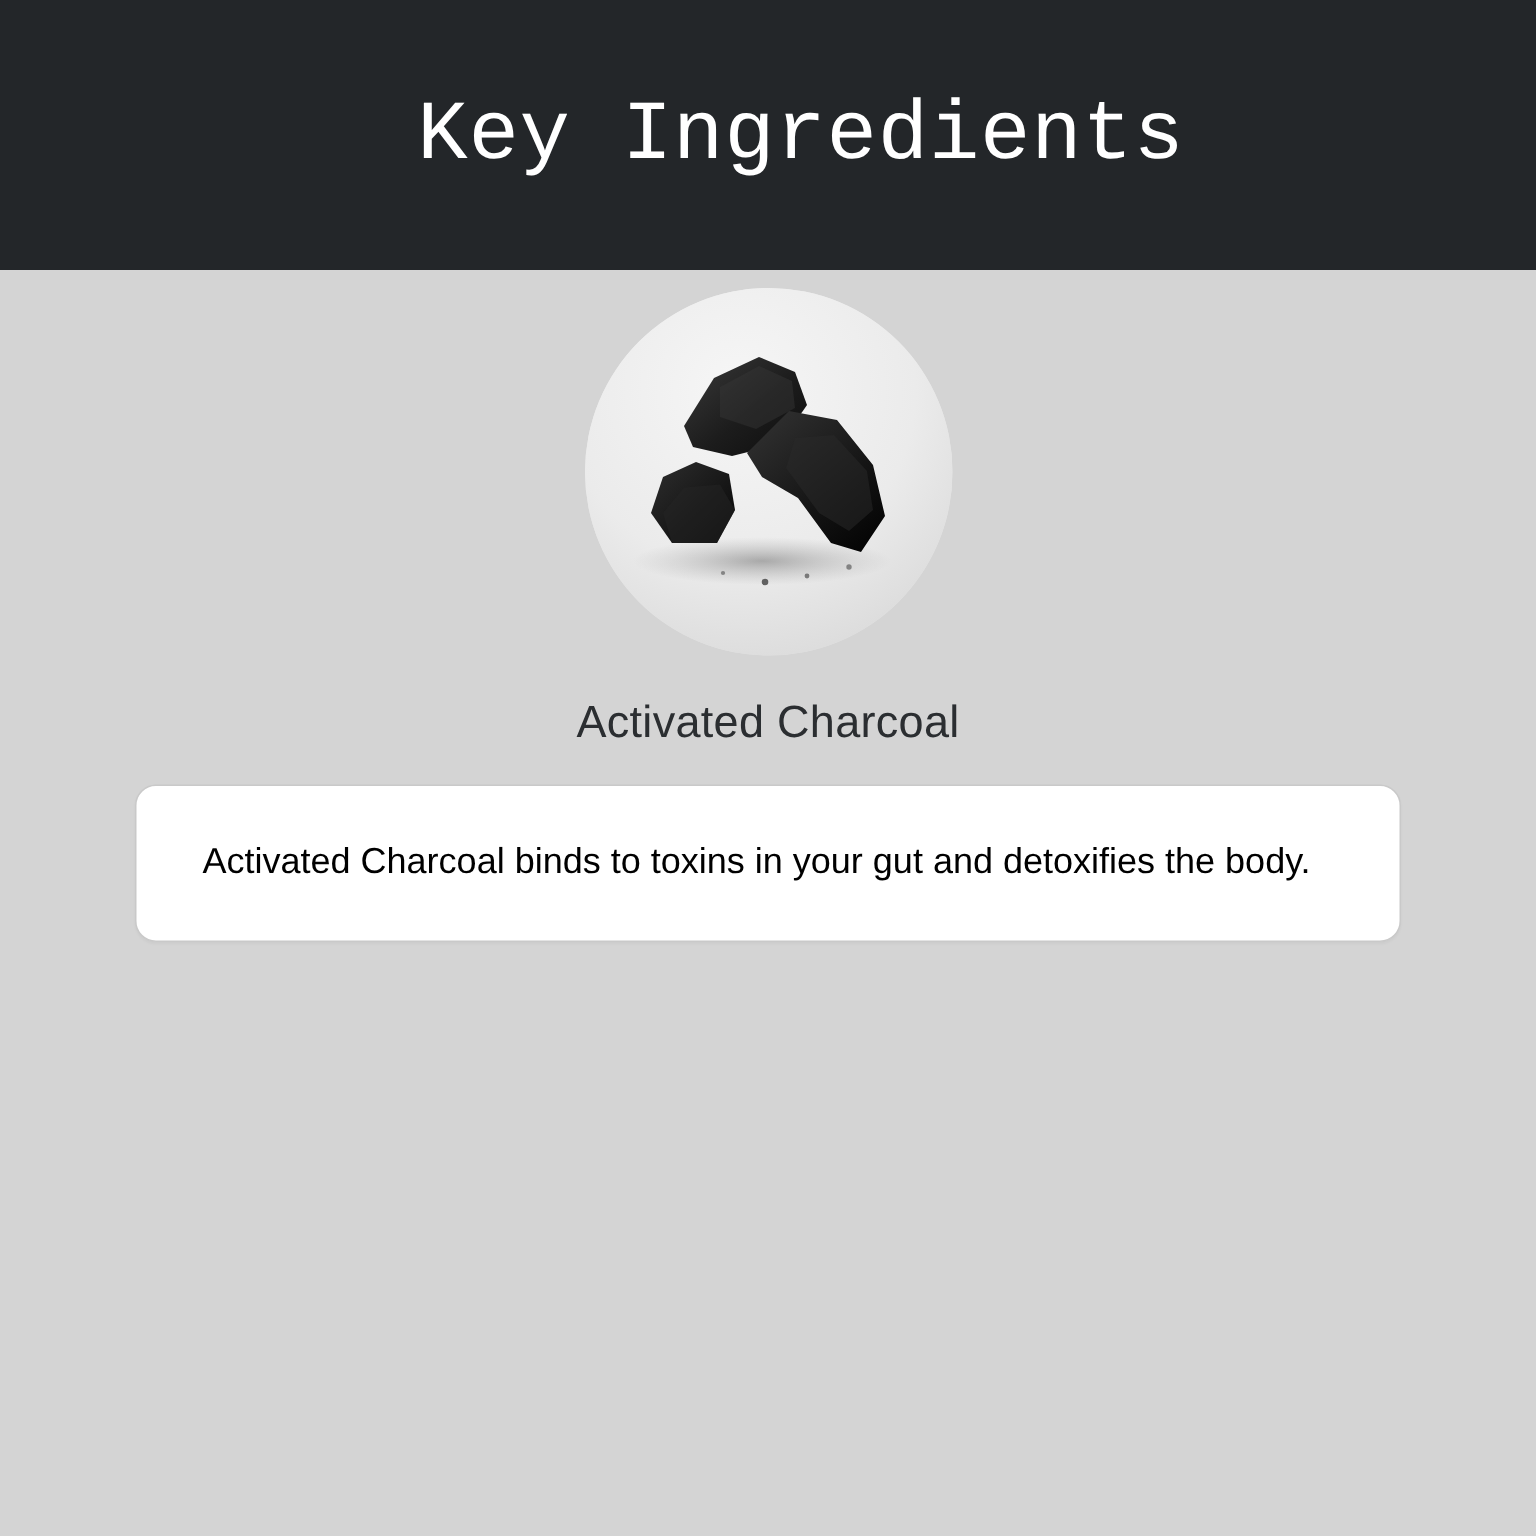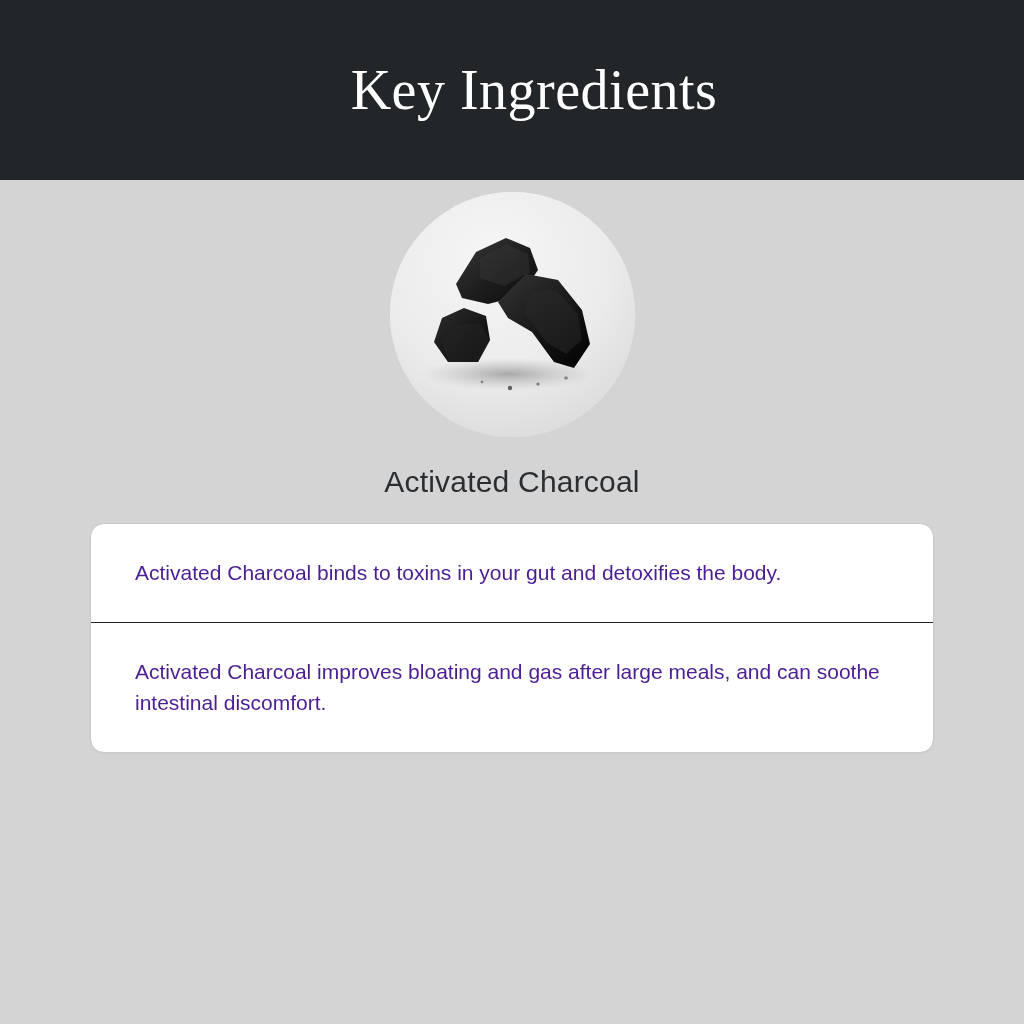--- a/index.html
+++ b/index.html
@@ -28,21 +28,21 @@
   .header {
     width: 100%;
     height: 180px;
     background: #232629;
     display: flex;
     align-items: center;
     justify-content: center;
   }
 
   .header-title {
-    font-family: Liberation Serif, serif;
+    font-family: Liberation Mono, monospace;
     color: #ffffff;
     font-size: 56px;
     font-weight: 400;
     letter-spacing: 0.5px;
     line-height: 1;
     margin-left: 44px;
   }
 
   
   .content {
@@ -95,23 +95,23 @@
   .benefit-row {
     padding: 34px 44px;
     border-bottom: 1px solid #232629;
   }
 
   .benefit-row:last-child {
     border-bottom: none;
   }
 
   .benefit-text {
-    font-size: 21px;
+    font-size: 24px;
     line-height: 1.45;
-    color: #4c1d95;
+    color: #000000;
     max-width: 780px;
   }
 </style>
 </head>
 <body>
 
 <div class="page">
 
   <div class="header">
     <h1 class="header-title">Key Ingredients</h1>
@@ -169,21 +169,18 @@
     </div>
 
     <div class="ingredient-name">Activated Charcoal</div>
 
     <div class="benefits-card">
 
       <div class="benefit-row">
         <p class="benefit-text">Activated Charcoal binds to toxins in your gut and detoxifies the body.</p>
       </div>
 
-      <div class="benefit-row">
-        <p class="benefit-text">Activated Charcoal improves bloating and gas after large meals, and can soothe intestinal discomfort.</p>
-      </div>
 
 
     </div>
 
   </div>
 </div>
 
 </body></html>

